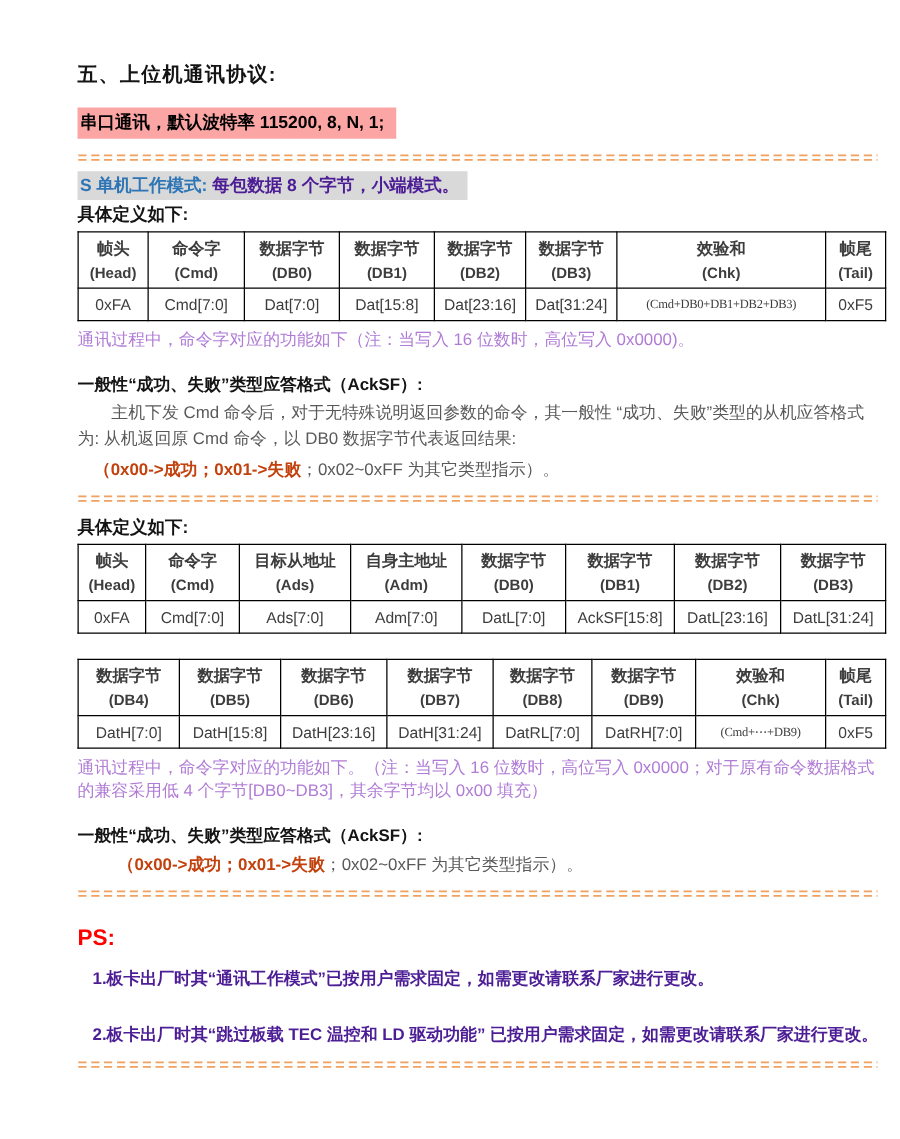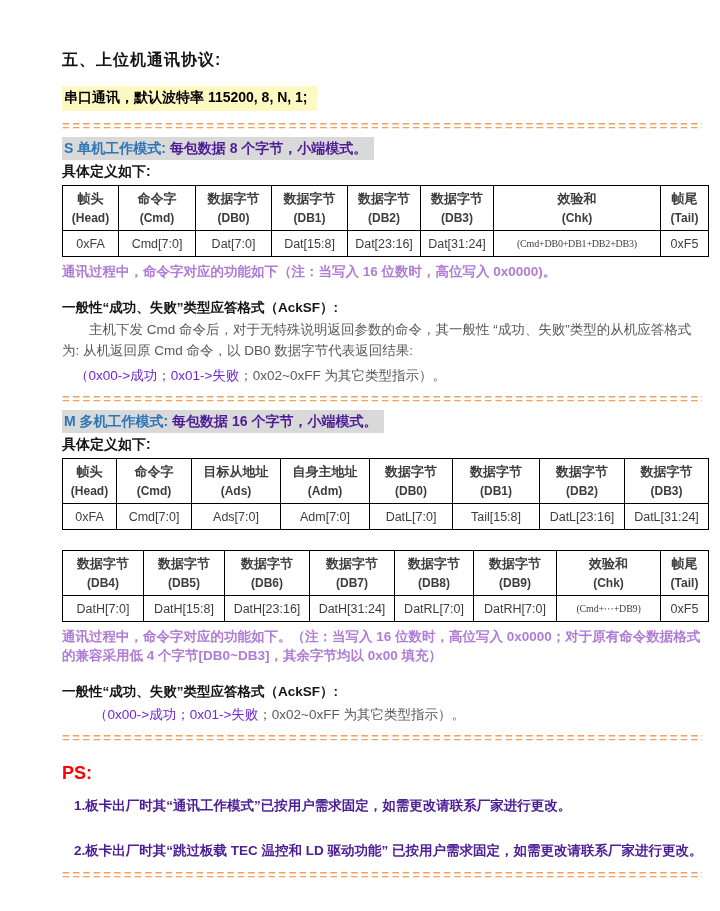--- a/index.html
+++ b/index.html
@@ -7,21 +7,21 @@
     width:720px; height:911px;
     background:#ffffff;
     font-family:"Liberation Sans", sans-serif;
     overflow:hidden;
   }
   .page { box-sizing:border-box; width:720px; height:658px; padding:50px 18px 0 62px; }
 
   .doc-title { font-size:16px; font-weight:bold; color:#141414; margin:0 0 15px 0; letter-spacing:1px; }
 
   .banner {
-    display:inline-block; background:#fef9c3; color:#000;
+    display:inline-block; background:#fca5a5; color:#000;
     font-size:14px; font-weight:bold; padding:3px 9px 4px 2px; margin:0 0 2px 0;
   }
 
   .sep {
     width:640px; overflow:hidden; white-space:nowrap;
     color:#F0A263; font-weight:bold; font-size:13px; line-height:14px;
     letter-spacing:2.5px; margin:7px 0 6px 0;
     font-family:"Liberation Mono", monospace;
   }
 
@@ -49,26 +49,26 @@
   .t1 th:nth-child(7){width:166px}.t1 th:nth-child(8){width:47px}
   .t2 th:nth-child(1){width:53px}.t2 th:nth-child(2){width:74px}.t2 th:nth-child(3){width:88px}
   .t2 th:nth-child(4){width:88px}.t2 th:nth-child(5){width:82px}.t2 th:nth-child(6){width:86px}
   .t2 th:nth-child(7){width:84px}.t2 th:nth-child(8){width:83px}
   .t3 th:nth-child(1){width:80px}.t3 th:nth-child(2){width:80px}.t3 th:nth-child(3){width:84px}
   .t3 th:nth-child(4){width:84px}.t3 th:nth-child(5){width:78px}.t3 th:nth-child(6){width:82px}
   .t3 th:nth-child(7){width:103px}.t3 th:nth-child(8){width:47px}
 
   .tbl-gap { height:20px; }
 
-  .note { color:#B07CD6; font-size:13.5px; line-height:1.4; margin:6px 0 3px 0; width:645px;font-weight:bold; }
+  .note { color:#B07CD6; font-size:13.5px; line-height:1.4; margin:6px 0 3px 0; width:645px; }
   .ack-heading { font-size:13.5px; font-weight:bold; color:#141414; margin:17px 0 2px 0; }
   .ack-body { font-size:13.5px; color:#595959; line-height:1.6; text-indent:2em; margin:0; width:645px; }
   .result { font-size:13.5px; margin:5px 0 8px 13px; }
   .result.m-indent { margin-left:32px; }
-  .result .g { color:#6d28d9; font-weight:normal; }
+  .result .g { color:#c2410c; font-weight:bold; }
   .result .rest { color:#595959; }
 
   .ps-heading { color:#FF0000; font-weight:bold; font-size:18px; margin:17px 0 12px 0; }
   .ps-item { color:#4c1d95; font-weight:bold; font-size:13.5px; line-height:1.55; margin:0 0 24px 12px; width:630px; }
   .ps-item.hang { padding-left:21px; text-indent:-21px; margin-bottom:4px; }
 </style>
 </head>
 <body>
 
 <div class="page">
@@ -139,23 +139,20 @@
 
   <div class="ack-heading">一般性“成功、失败”类型应答格式（AckSF）:</div>
   <p class="ack-body">主机下发 Cmd 命令后，对于无特殊说明返回参数的命令，其一般性 “成功、失败”类型的从机应答格式为: 从机返回原 Cmd 命令，以 DB0 数据字节代表返回结果:</p>
   <div class="result">
     <span class="g">（0x00-&gt;成功；0x01-&gt;失败</span><span class="rest">；0x02~0xFF 为其它类型指示）。</span>
   </div>
 
   <div class="sep">======================================================================</div>
 
   
-  <div class="mode-line">
-    <span class="hl"><span class="mode-label">M 多机工作模式:</span> <span class="mode-desc">每包数据 16 个字节，小端模式。</span></span>
-  </div>
 
   <div class="define-heading">具体定义如下:</div>
 
   <table class="proto t2">
     <tbody>
         <tr>
       <th>
             <div class="cn">帧头</div>
             <div class="en">(Head)</div>
           </th>
@@ -187,21 +184,21 @@
             <div class="cn">数据字节</div>
             <div class="en">(DB3)</div>
           </th>
     </tr>
     <tr>
       <td>0xFA</td>
       <td>Cmd[7:0]</td>
       <td>Ads[7:0]</td>
       <td>Adm[7:0]</td>
       <td>DatL[7:0]</td>
-      <td>Tail[15:8]</td>
+      <td>AckSF[15:8]</td>
       <td>DatL[23:16]</td>
       <td>DatL[31:24]</td>
     </tr>
   </tbody>
     </table>
 
   <div class="tbl-gap"></div>
 
   <table class="proto t3">
     <tbody>

